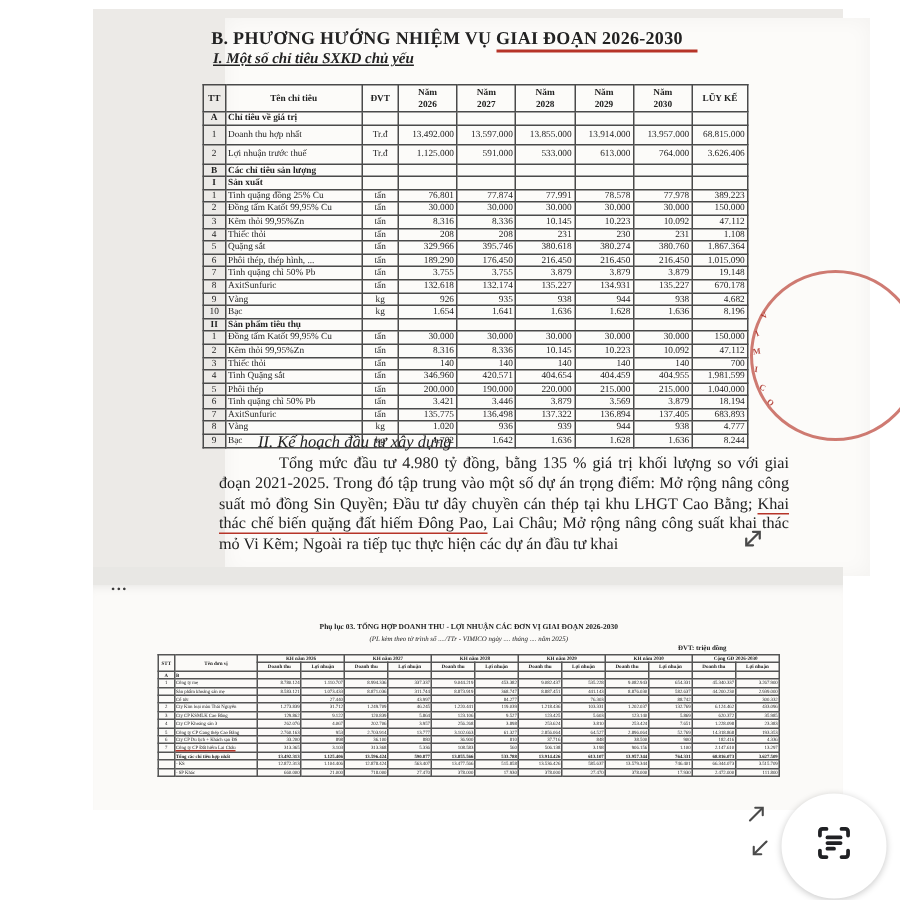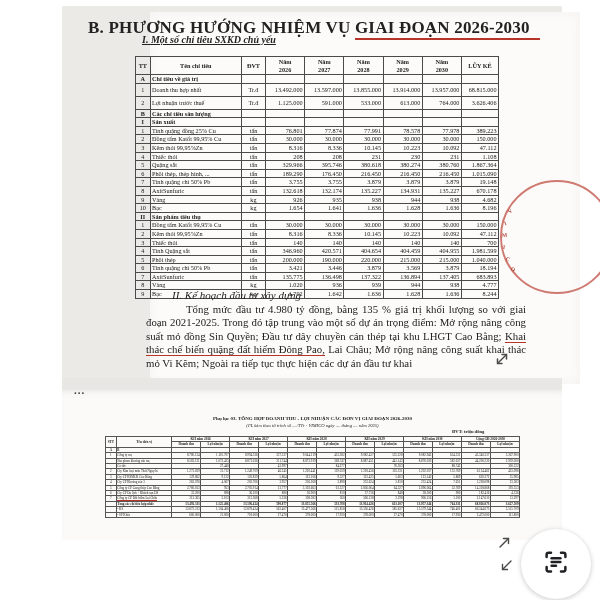--- a/index.html
+++ b/index.html
@@ -9,21 +9,21 @@
   
   .photo1{position:absolute;left:62px;top:6px;width:500px;height:372px;background:#eceae7;}
   .paper1{position:absolute;left:88px;top:6px;width:430px;height:372px;background:#fcfbf9;
           box-shadow:inset 0 0 14px rgba(0,0,0,0.04);}
   .gapstrip{position:absolute;left:62px;top:378px;width:500px;height:12px;background:#e8e7e4;}
   .photo2{position:absolute;left:62px;top:390px;width:500px;height:150px;background:#fbfaf8;
           box-shadow:inset 0 6px 8px -6px rgba(0,0,0,0.10);}
 
   
   .doc-title{position:absolute;left:88px;top:18px;width:430px;text-align:center;
-             font-weight:bold;font-size:17px;letter-spacing:.2px;white-space:nowrap;}
+             font-weight:bold;font-size:12px;letter-spacing:.2px;white-space:nowrap;}
   .red-underline{border-bottom:2px solid #b63428;padding-bottom:1px;padding-right:10px;}
   .sec1-title{position:absolute;left:142px;top:34px;font-style:italic;font-weight:bold;font-size:10px;text-decoration:underline;}
   .sec2-title{position:absolute;left:172px;top:289px;font-style:italic;font-weight:normal;font-size:11px;}
   .para{position:absolute;left:146px;top:303px;width:380px;font-size:10.8px;line-height:13.4px;
         text-align:justify;text-indent:40px;}
   .para .rline{border-bottom:1.6px solid #b63428;}
 
   
   .t1wrap{position:absolute;left:135px;top:56px;width:364px;}
   table{border-collapse:collapse;width:100%;}

